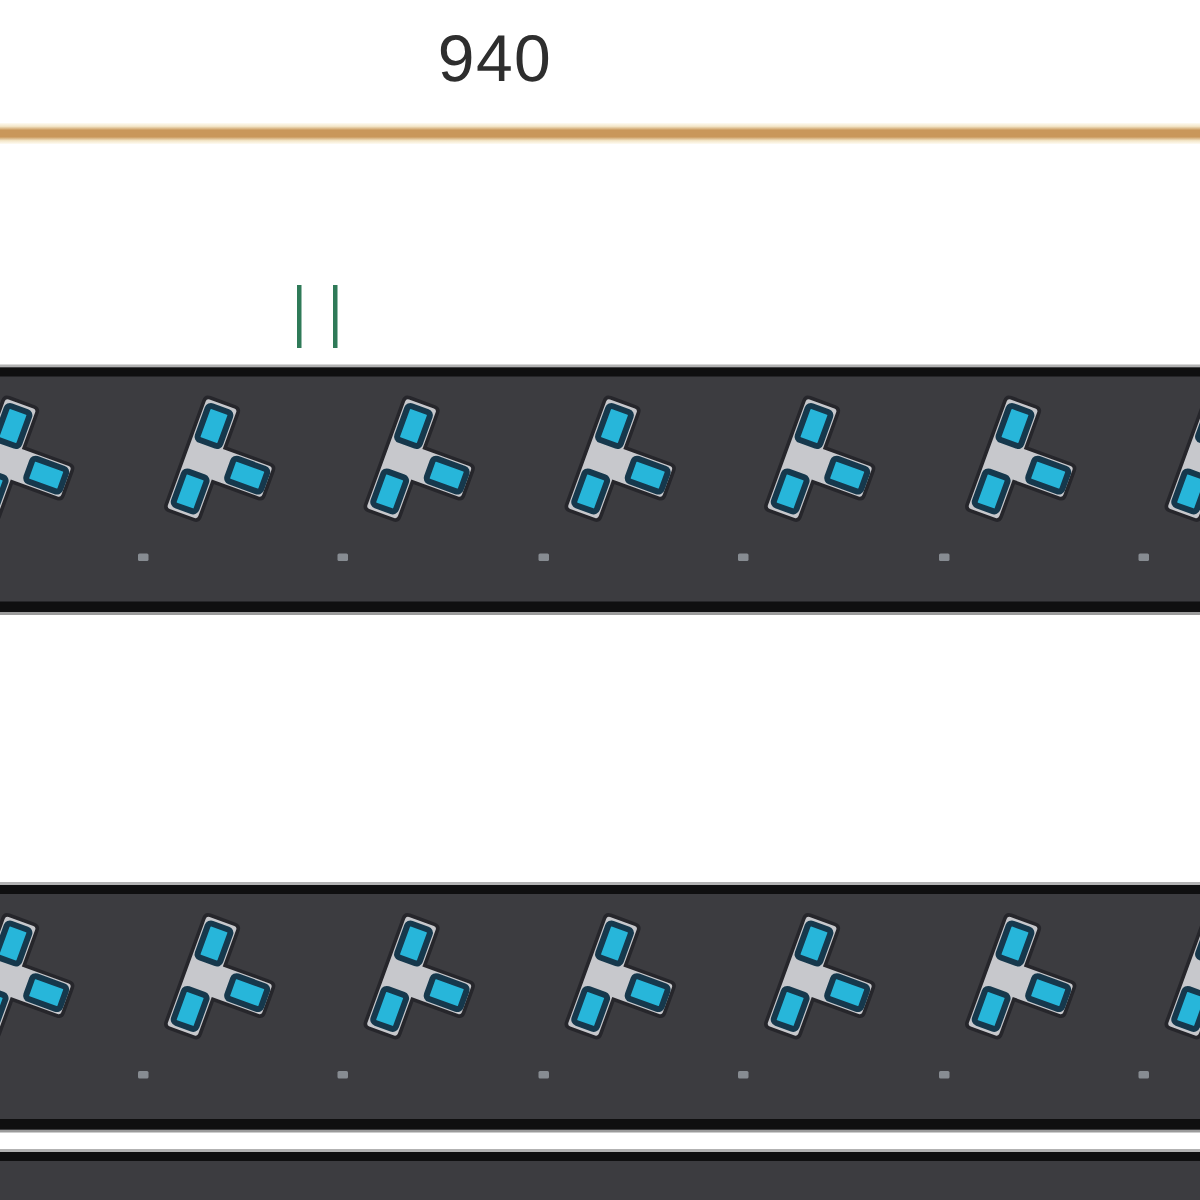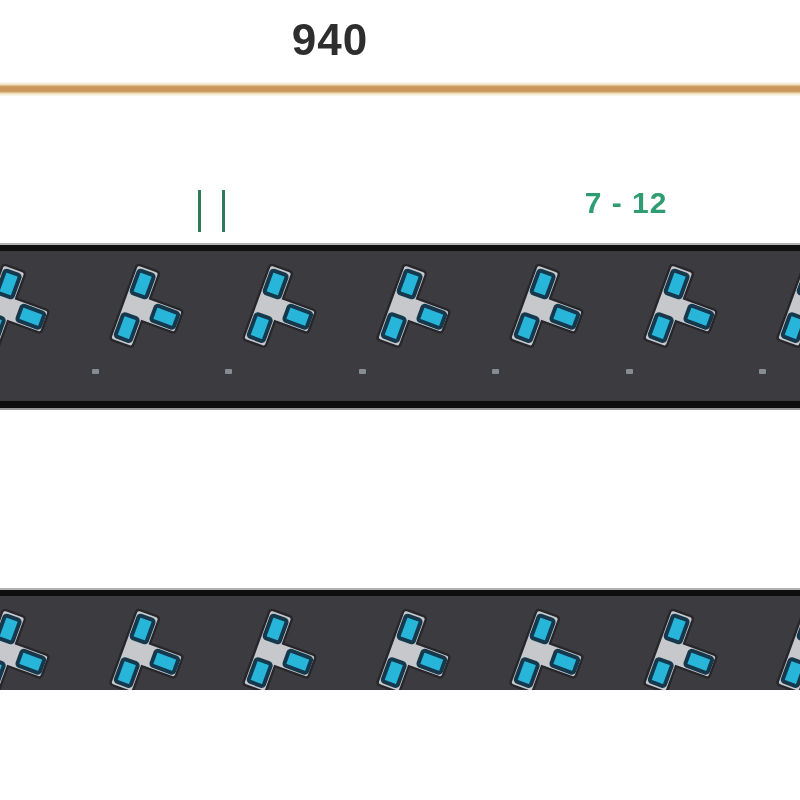--- a/index.html
+++ b/index.html
@@ -11,21 +11,21 @@
     --panel-border:#0f0f10;
     --adapter-body:#c7c8cc;
     --adapter-outline:#26262b;
     --port-fill:#27b6da;
     --port-stroke:#16384c;
     --mark-color:#8f959b;
     --dim-text:#2e2e2e;
   }
   html,body{margin:0;padding:0;background:#ffffff;}
   body{font-family:"Liberation Sans", sans-serif;}
-  .stage{position:relative;width:800px;height:690px;overflow:hidden;background:#ffffff;font-weight:bold;}
+  .stage{position:relative;width:800px;height:800px;overflow:hidden;background:#ffffff;}
 
   .dim-label{
     position:absolute;left:230px;top:16px;width:200px;
     text-align:center;font-size:44px;line-height:1.1;color:var(--dim-text);
     letter-spacing:1px;
   }
   .dim-line{
     position:absolute;left:0;top:82px;width:800px;height:14px;
     background:linear-gradient(to bottom,
       #fefbf3 0%, var(--accent-orange-halo) 16%,
@@ -82,21 +82,20 @@
 </head>
 <body>
 
 <div class="stage">
   <div class="dim-label">940</div>
   <div class="dim-line"></div>
 
   <div class="tick tick-left"></div>
   <div class="tick tick-right"></div>
 
-  <div class="range-label">7 - 12</div>
 
 <div class="panel panel1">
       <div class="adapter" style="left: -25px;">
     <svg viewBox="0 0 100 100" aria-hidden="true">
       <path class="abody" d="M20 0 H42 Q46 0 46 4 V35 H86 Q90 35 90 39 V61 Q90 65 86 65 H46 V96 Q46 100 42 100 H20 Q16 100 16 96 V4 Q16 0 20 0 Z"></path>
       <rect class="port" x="21" y="6" width="20" height="30" rx="3"></rect>
       <rect class="port" x="21" y="64" width="20" height="30" rx="3"></rect>
       <rect class="port" x="56" y="40" width="30" height="20" rx="3"></rect>
     </svg>
   </div>

